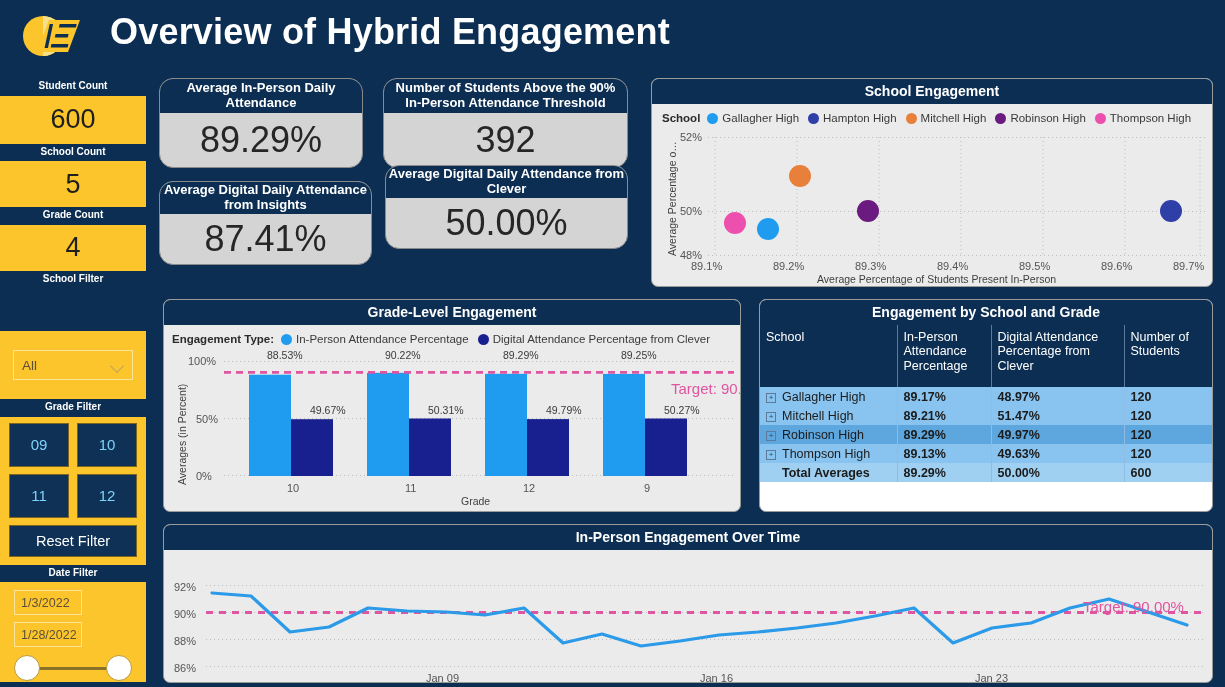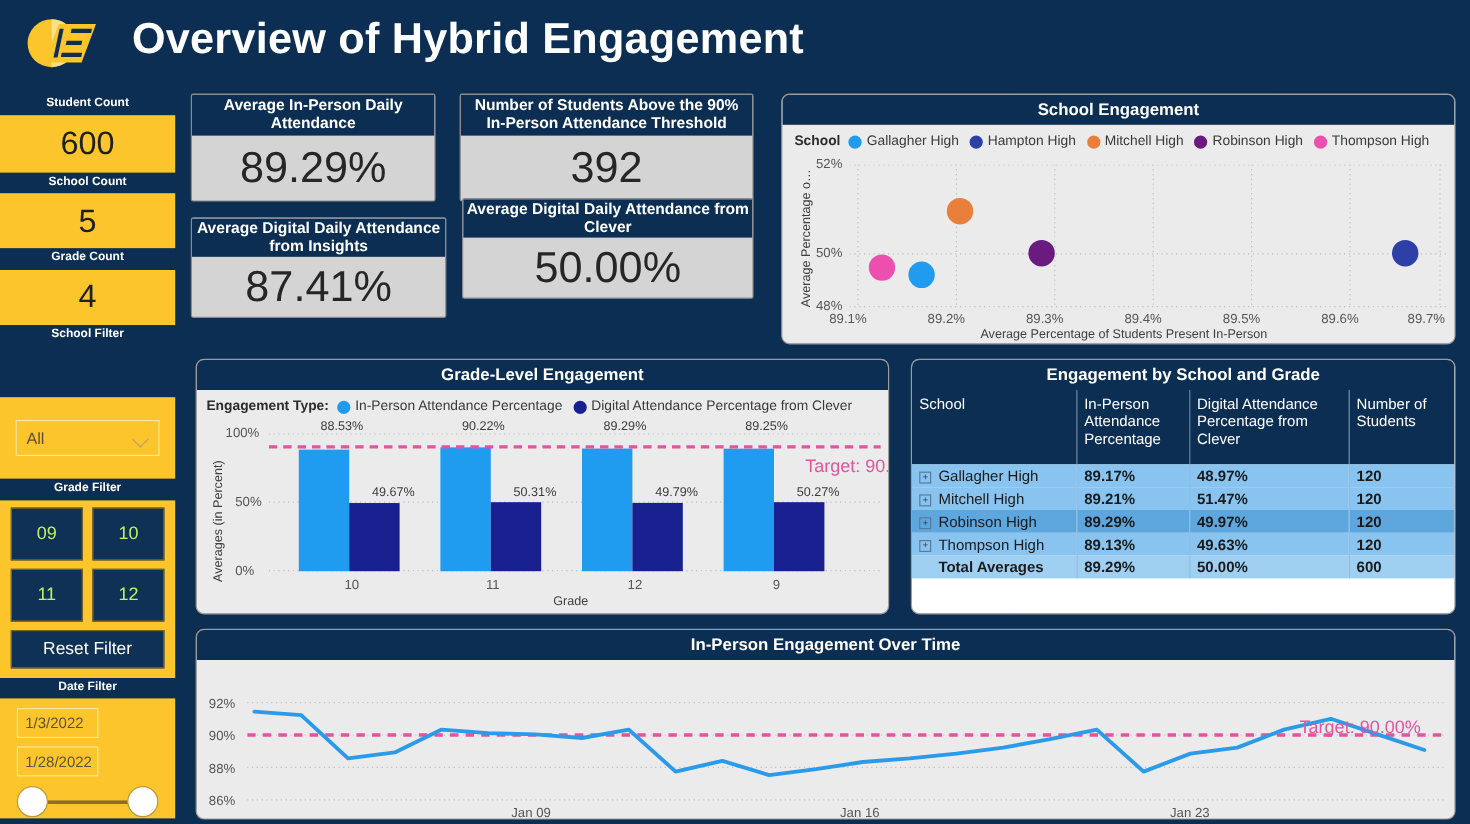--- a/index.html
+++ b/index.html
@@ -42,21 +42,21 @@
   .dd .chev { margin-left: auto; width: 13px; height: 13px; position: relative; }
   .dd .chev::before {
     content: ""; position: absolute; left: 1px; top: 2px;
     width: 9px; height: 9px; border-right: 1.6px solid #bfa65c; border-bottom: 1.6px solid #bfa65c;
     transform: rotate(45deg);
   }
 
   .grade-grid { padding: 6px 9px 6px 9px; display: block; }
   .grade-row { display: flex; gap: 8px; margin-bottom: 7px; }
   .grade-btn {
-    flex: 1; height: 44px; background: #0f3156; color: #bef264;
+    flex: 1; height: 44px; background: #0f3156; color: #7dd3fc;
     border: 1.5px solid #7b6320; display: flex; align-items: center; justify-content: center;
     font-size: 15px;
   }
   .reset-btn {
     height: 32px; background: #0f3156; color: #ffffff; border: 1.5px solid #7b6320;
     display: flex; align-items: center; justify-content: center; font-size: 14.5px;
   }
 
   .date-box { padding: 8px 0 0 0; }
   .date-field {
@@ -66,21 +66,21 @@
   }
   .slider-wrap { position: relative; width: 118px; height: 28px; margin-left: 14px; }
   .slider-track { position: absolute; left: 13px; top: 13px; width: 93px; height: 3px; background: #8a7128; }
   .slider-knob {
     position: absolute; top: 1px; width: 26px; height: 26px; border-radius: 50%;
     background: #ffffff; border: 1.5px solid #b99a3e;
   }
 
   
   .card {
-    position: absolute; background: #d4d4d4; border: 1.4px solid #8a8a8a; border-radius: 2px;
+    position: absolute; background: #d4d4d4; border: 1.4px solid #8a8a8a; border-radius: 14px;
     overflow: hidden;
   }
   .card-title {
     background: #0b2e52; color: #ffffff; font-size: 13px; font-weight: bold;
     text-align: center; line-height: 1.12; padding: 3px 2px;
   }
   .card-value {
     display: flex; align-items: center; justify-content: center;
     font-size: 36px; color: #262626; font-weight: 400;
   }

